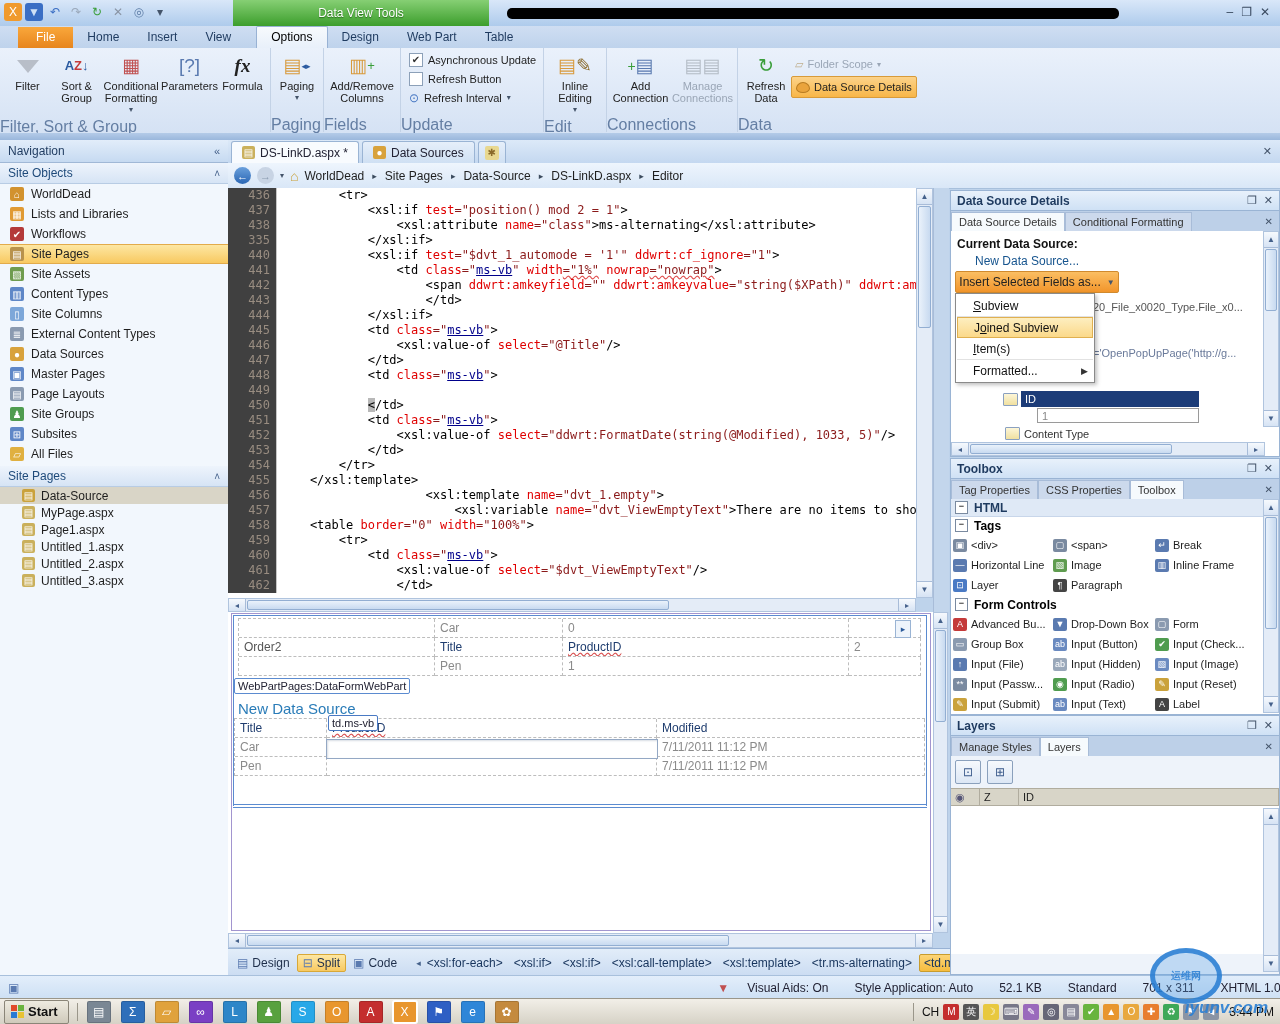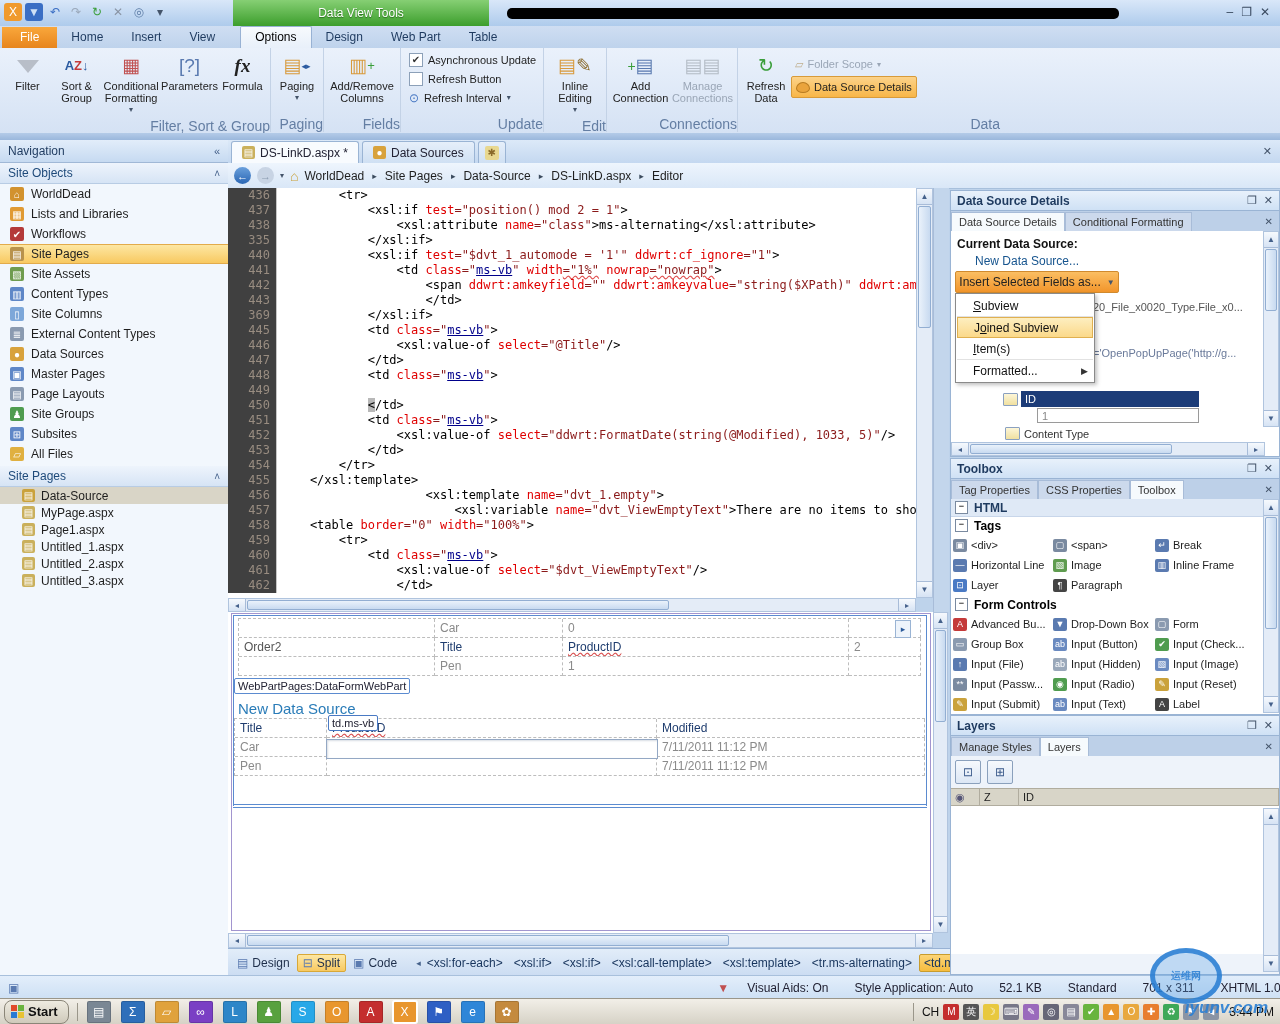--- a/index.html
+++ b/index.html
@@ -13,30 +13,30 @@
         font-size:12px;border-radius:3px;}
   #ctxband{left:233px;top:0;width:256px;height:26px;background:linear-gradient(#86cf74,#3c9e2c);
            color:#fff;text-align:center;line-height:26px;font-size:12px;text-shadow:0 1px 1px #2a6e1e;}
   #redact{left:507px;top:8px;width:612px;height:11px;background:#000;border-radius:5px;}
   .winctl{display:flex;gap:8px;position:absolute;right:10px;top:5px;color:#3a4a60;font-size:12px;}
   .winctl span{cursor:default;}
   
   #tabrow{left:0;top:26px;width:1280px;height:22px;background:linear-gradient(#cfdef2,#bed3ec);}
   .rtabs{display:flex;height:22px;align-items:flex-end;}
   .rtab{height:21px;line-height:21px;padding:0 14px;font-size:12px;color:#1e3a5f;}
-  .rtab.file{background:linear-gradient(#f9a73b,#e7851d);color:#fff;padding:0 18px;margin-left:2px;}
+  .rtab.file{background:linear-gradient(#f9a73b,#e7851d);color:#fff;padding:0 18px;margin-left:18px;}
   .rtab.active{background:linear-gradient(#f7fafd,#e8f0fa);border:1px solid #98b2d4;border-bottom:none;
                border-radius:2px 2px 0 0;color:#000;}
   .rtab.ctx1{margin-left:11px;}
   
   #ribbon{left:0;top:48px;width:1280px;height:85px;background:linear-gradient(#eaf1fb,#d5e2f4);
           border-bottom:1px solid #8aa8cc;display:flex;}
   .rgroup{display:flex;flex-direction:column;border-right:1px solid #c3d2e6;height:84px;}
   .gbody{flex:1;display:flex;align-items:flex-start;padding:2px 3px;}
-  .glabel{height:14px;font-size:14px;color:#647ea3;text-align:right;line-height:13px;}
+  .glabel{height:14px;font-size:16px;color:#647ea3;text-align:left;line-height:13px;}
   .bigbtn{width:54px;display:flex;flex-direction:column;align-items:center;padding:2px 0;
           font-size:11px;line-height:12px;text-align:center;color:#222;}
   .bicon{width:30px;height:28px;display:flex;align-items:center;justify-content:center;font-size:19px;}
   .funnel{width:0;height:0;border-left:11px solid transparent;border-right:11px solid transparent;
           border-top:13px solid #b8bec8;}
   .caret{font-size:8px;color:#44546a;}
   .chkrow{display:flex;align-items:center;gap:5px;font-size:11px;height:19px;white-space:nowrap;}
   .chk{width:12px;height:12px;background:#fff;border:1px solid #8ca0b8;font-size:10px;line-height:11px;
        text-align:center;color:#333;}
   .rowbtn{display:flex;align-items:center;gap:4px;font-size:11px;height:20px;white-space:nowrap;padding:0 4px;}
@@ -176,21 +176,21 @@
             font-size:11px;color:#222;}
   .lay-head div{border-right:1px solid #b0ac9e;padding:0 4px;line-height:16px;}
   
   #statusbar{left:0;top:975px;width:1280px;height:23px;background:linear-gradient(#e3eefb,#cde0f4);
              border-top:1px solid #a8c0dc;display:flex;align-items:center;font-size:12px;color:#223;}
   .st-item{margin-right:26px;white-space:nowrap;}
   
   #taskbar{left:0;top:998px;width:1280px;height:26px;background:linear-gradient(#f2efe8,#d6d2c6);
            border-top:1px solid #9a968a;display:flex;align-items:center;padding:0 2px;box-sizing:border-box;}
   #startbtn{height:22px;display:flex;align-items:center;gap:4px;padding:0 10px 0 6px;margin:0 4px 0 2px;
-            background:linear-gradient(#eeebe0,#cfcabb);border:1px solid #8a8578;border-radius:8px;
+            background:linear-gradient(#eeebe0,#cfcabb);border:1px solid #8a8578;border-radius:2px;
             font-weight:bold;font-size:13px;color:#111;}
   .flag{width:13px;height:13px;display:grid;grid-template-columns:6px 6px;grid-template-rows:6px 6px;gap:1px;}
   .flag i{display:block;}
   .tbsep{width:1px;height:18px;background:#9a968a;margin:0 4px;}
   .tb-icon{width:22px;height:20px;margin:0 5px;border-radius:2px;display:flex;align-items:center;
            justify-content:center;font-size:12px;color:#fff;border:1px solid rgba(0,0,0,.15);}
   .tb-icon.hl{outline:2px solid #fff;outline-offset:-1px;}
   .tray{margin-left:auto;display:flex;align-items:center;gap:4px;padding-right:4px;}
   .tr-ico{width:16px;height:16px;border-radius:2px;display:flex;align-items:center;justify-content:center;
           font-size:10px;color:#fff;}
@@ -500,21 +500,21 @@
 
 <div class="abs" id="codepane">
     <div class="code-line"><span class="ln">436</span><span class="lc"><span class="tk-b">        &lt;tr&gt;</span></span></div>
     <div class="code-line"><span class="ln">437</span><span class="lc"><span class="tk-b">            &lt;xsl:if </span><span class="tk-r">test</span><span class="tk-m">="position() mod 2 = 1"</span><span class="tk-b">&gt;</span></span></div>
     <div class="code-line"><span class="ln">438</span><span class="lc"><span class="tk-b">                &lt;xsl:attribute </span><span class="tk-r">name</span><span class="tk-m">="class"</span><span class="tk-b">&gt;</span><span class="tk-k">ms-alternating</span><span class="tk-b">&lt;/xsl:attribute&gt;</span></span></div>
     <div class="code-line"><span class="ln">335</span><span class="lc"><span class="tk-b">            &lt;/xsl:if&gt;</span></span></div>
     <div class="code-line"><span class="ln">440</span><span class="lc"><span class="tk-b">            &lt;xsl:if </span><span class="tk-r">test</span><span class="tk-m">="$dvt_1_automode = '1'"</span><span class="tk-k"> </span><span class="tk-r">ddwrt:cf_ignore</span><span class="tk-m">="1"</span><span class="tk-b">&gt;</span></span></div>
     <div class="code-line"><span class="ln">441</span><span class="lc"><span class="tk-b">                &lt;td </span><span class="tk-r">class</span><span class="tk-m">="</span><span class="tk-u">ms-vb</span><span class="tk-m">"</span><span class="tk-k"> </span><span class="tk-r">width</span><span class="tk-w">="1%"</span><span class="tk-k"> </span><span class="tk-r">nowrap</span><span class="tk-w">="nowrap"</span><span class="tk-b">&gt;</span></span></div>
     <div class="code-line"><span class="ln">442</span><span class="lc"><span class="tk-b">                    &lt;span </span><span class="tk-r">ddwrt:amkeyfield</span><span class="tk-m">=""</span><span class="tk-k"> </span><span class="tk-r">ddwrt:amkeyvalue</span><span class="tk-m">="string($XPath)"</span><span class="tk-k"> </span><span class="tk-r">ddwrt:ammode</span></span></div>
     <div class="code-line"><span class="ln">443</span><span class="lc"><span class="tk-b">                    &lt;/td&gt;</span></span></div>
-    <div class="code-line"><span class="ln">369</span><span class="lc"><span class="tk-b">            &lt;/xsl:if&gt;</span></span></div>
+    <div class="code-line"><span class="ln">444</span><span class="lc"><span class="tk-b">            &lt;/xsl:if&gt;</span></span></div>
     <div class="code-line"><span class="ln">445</span><span class="lc"><span class="tk-b">            &lt;td </span><span class="tk-r">class</span><span class="tk-m">="</span><span class="tk-u">ms-vb</span><span class="tk-m">"</span><span class="tk-b">&gt;</span></span></div>
     <div class="code-line"><span class="ln">446</span><span class="lc"><span class="tk-b">                &lt;xsl:value-of </span><span class="tk-r">select</span><span class="tk-m">="@Title"</span><span class="tk-b">/&gt;</span></span></div>
     <div class="code-line"><span class="ln">447</span><span class="lc"><span class="tk-b">            &lt;/td&gt;</span></span></div>
     <div class="code-line"><span class="ln">448</span><span class="lc"><span class="tk-b">            &lt;td </span><span class="tk-r">class</span><span class="tk-m">="</span><span class="tk-u">ms-vb</span><span class="tk-m">"</span><span class="tk-b">&gt;</span></span></div>
     <div class="code-line"><span class="ln">449</span><span class="lc"></span></div>
     <div class="code-line"><span class="ln">450</span><span class="lc"><span class="tk-k">            </span><span class="tk-s">&lt;</span><span class="tk-b">/td&gt;</span></span></div>
     <div class="code-line"><span class="ln">451</span><span class="lc"><span class="tk-b">            &lt;td </span><span class="tk-r">class</span><span class="tk-m">="</span><span class="tk-u">ms-vb</span><span class="tk-m">"</span><span class="tk-b">&gt;</span></span></div>
     <div class="code-line"><span class="ln">452</span><span class="lc"><span class="tk-b">                &lt;xsl:value-of </span><span class="tk-r">select</span><span class="tk-m">="ddwrt:FormatDate(string(@Modified), 1033, 5)"</span><span class="tk-b">/&gt;</span></span></div>
     <div class="code-line"><span class="ln">453</span><span class="lc"><span class="tk-b">            &lt;/td&gt;</span></span></div>
     <div class="code-line"><span class="ln">454</span><span class="lc"><span class="tk-b">        &lt;/tr&gt;</span></span></div>

